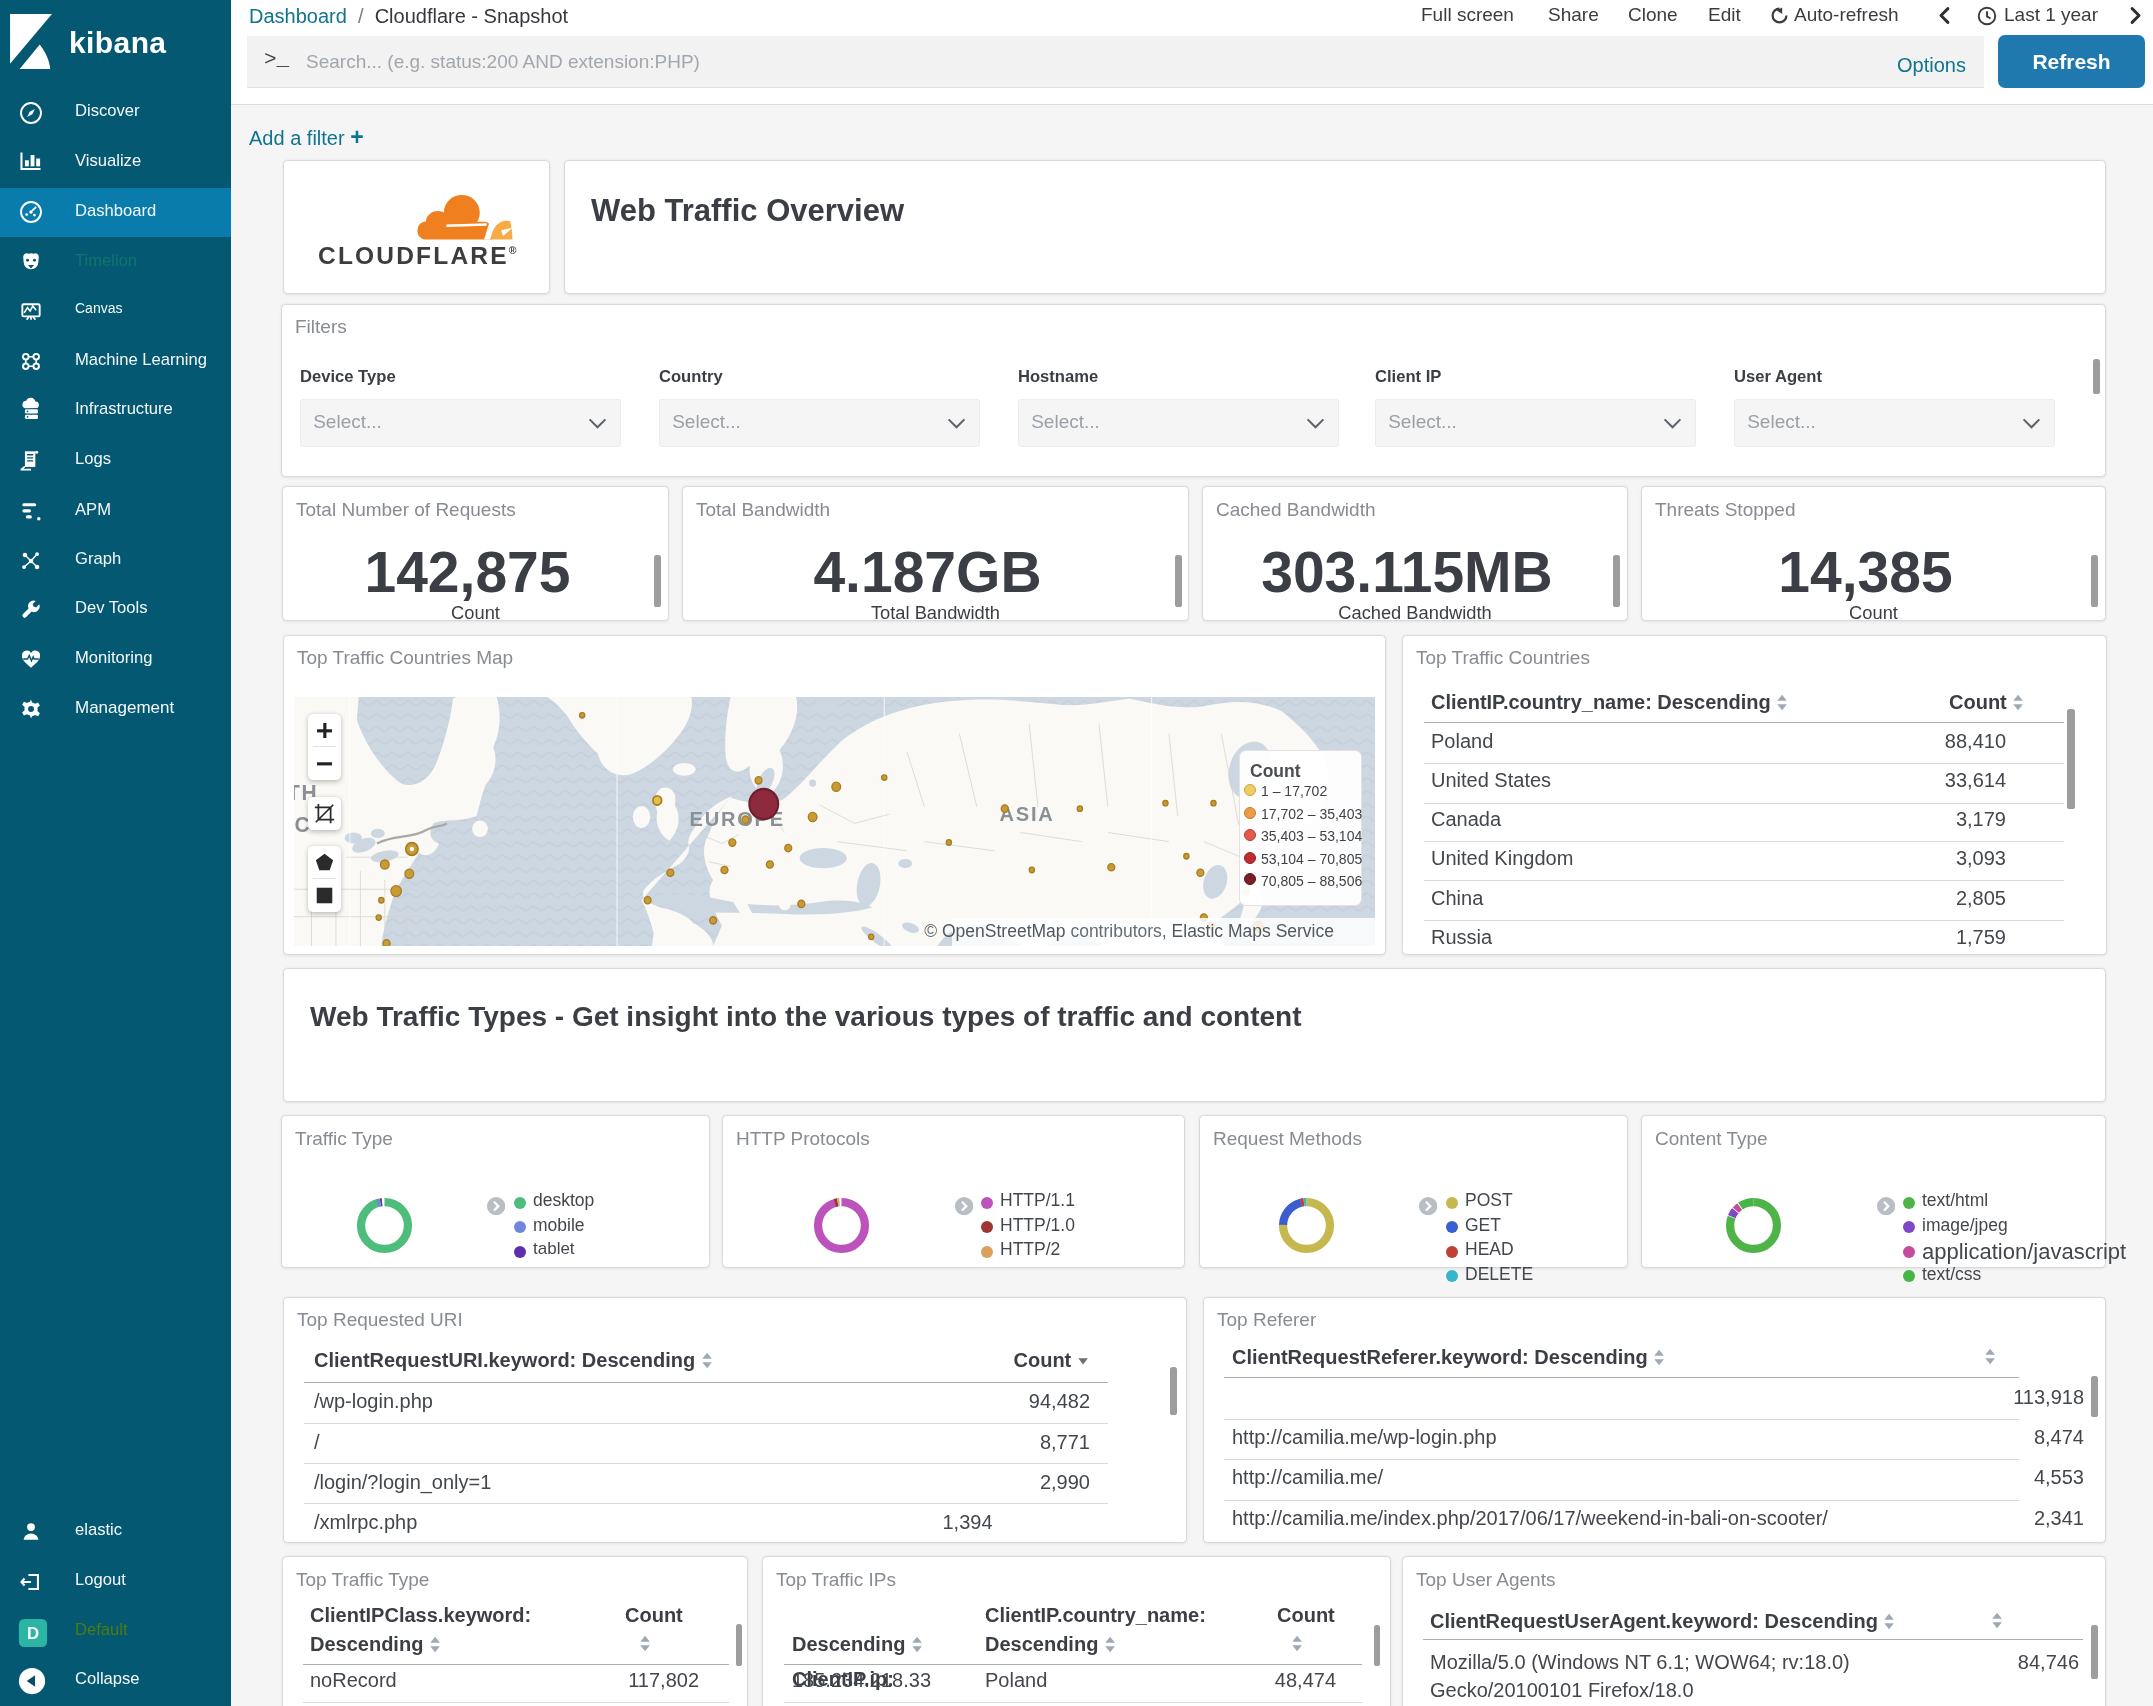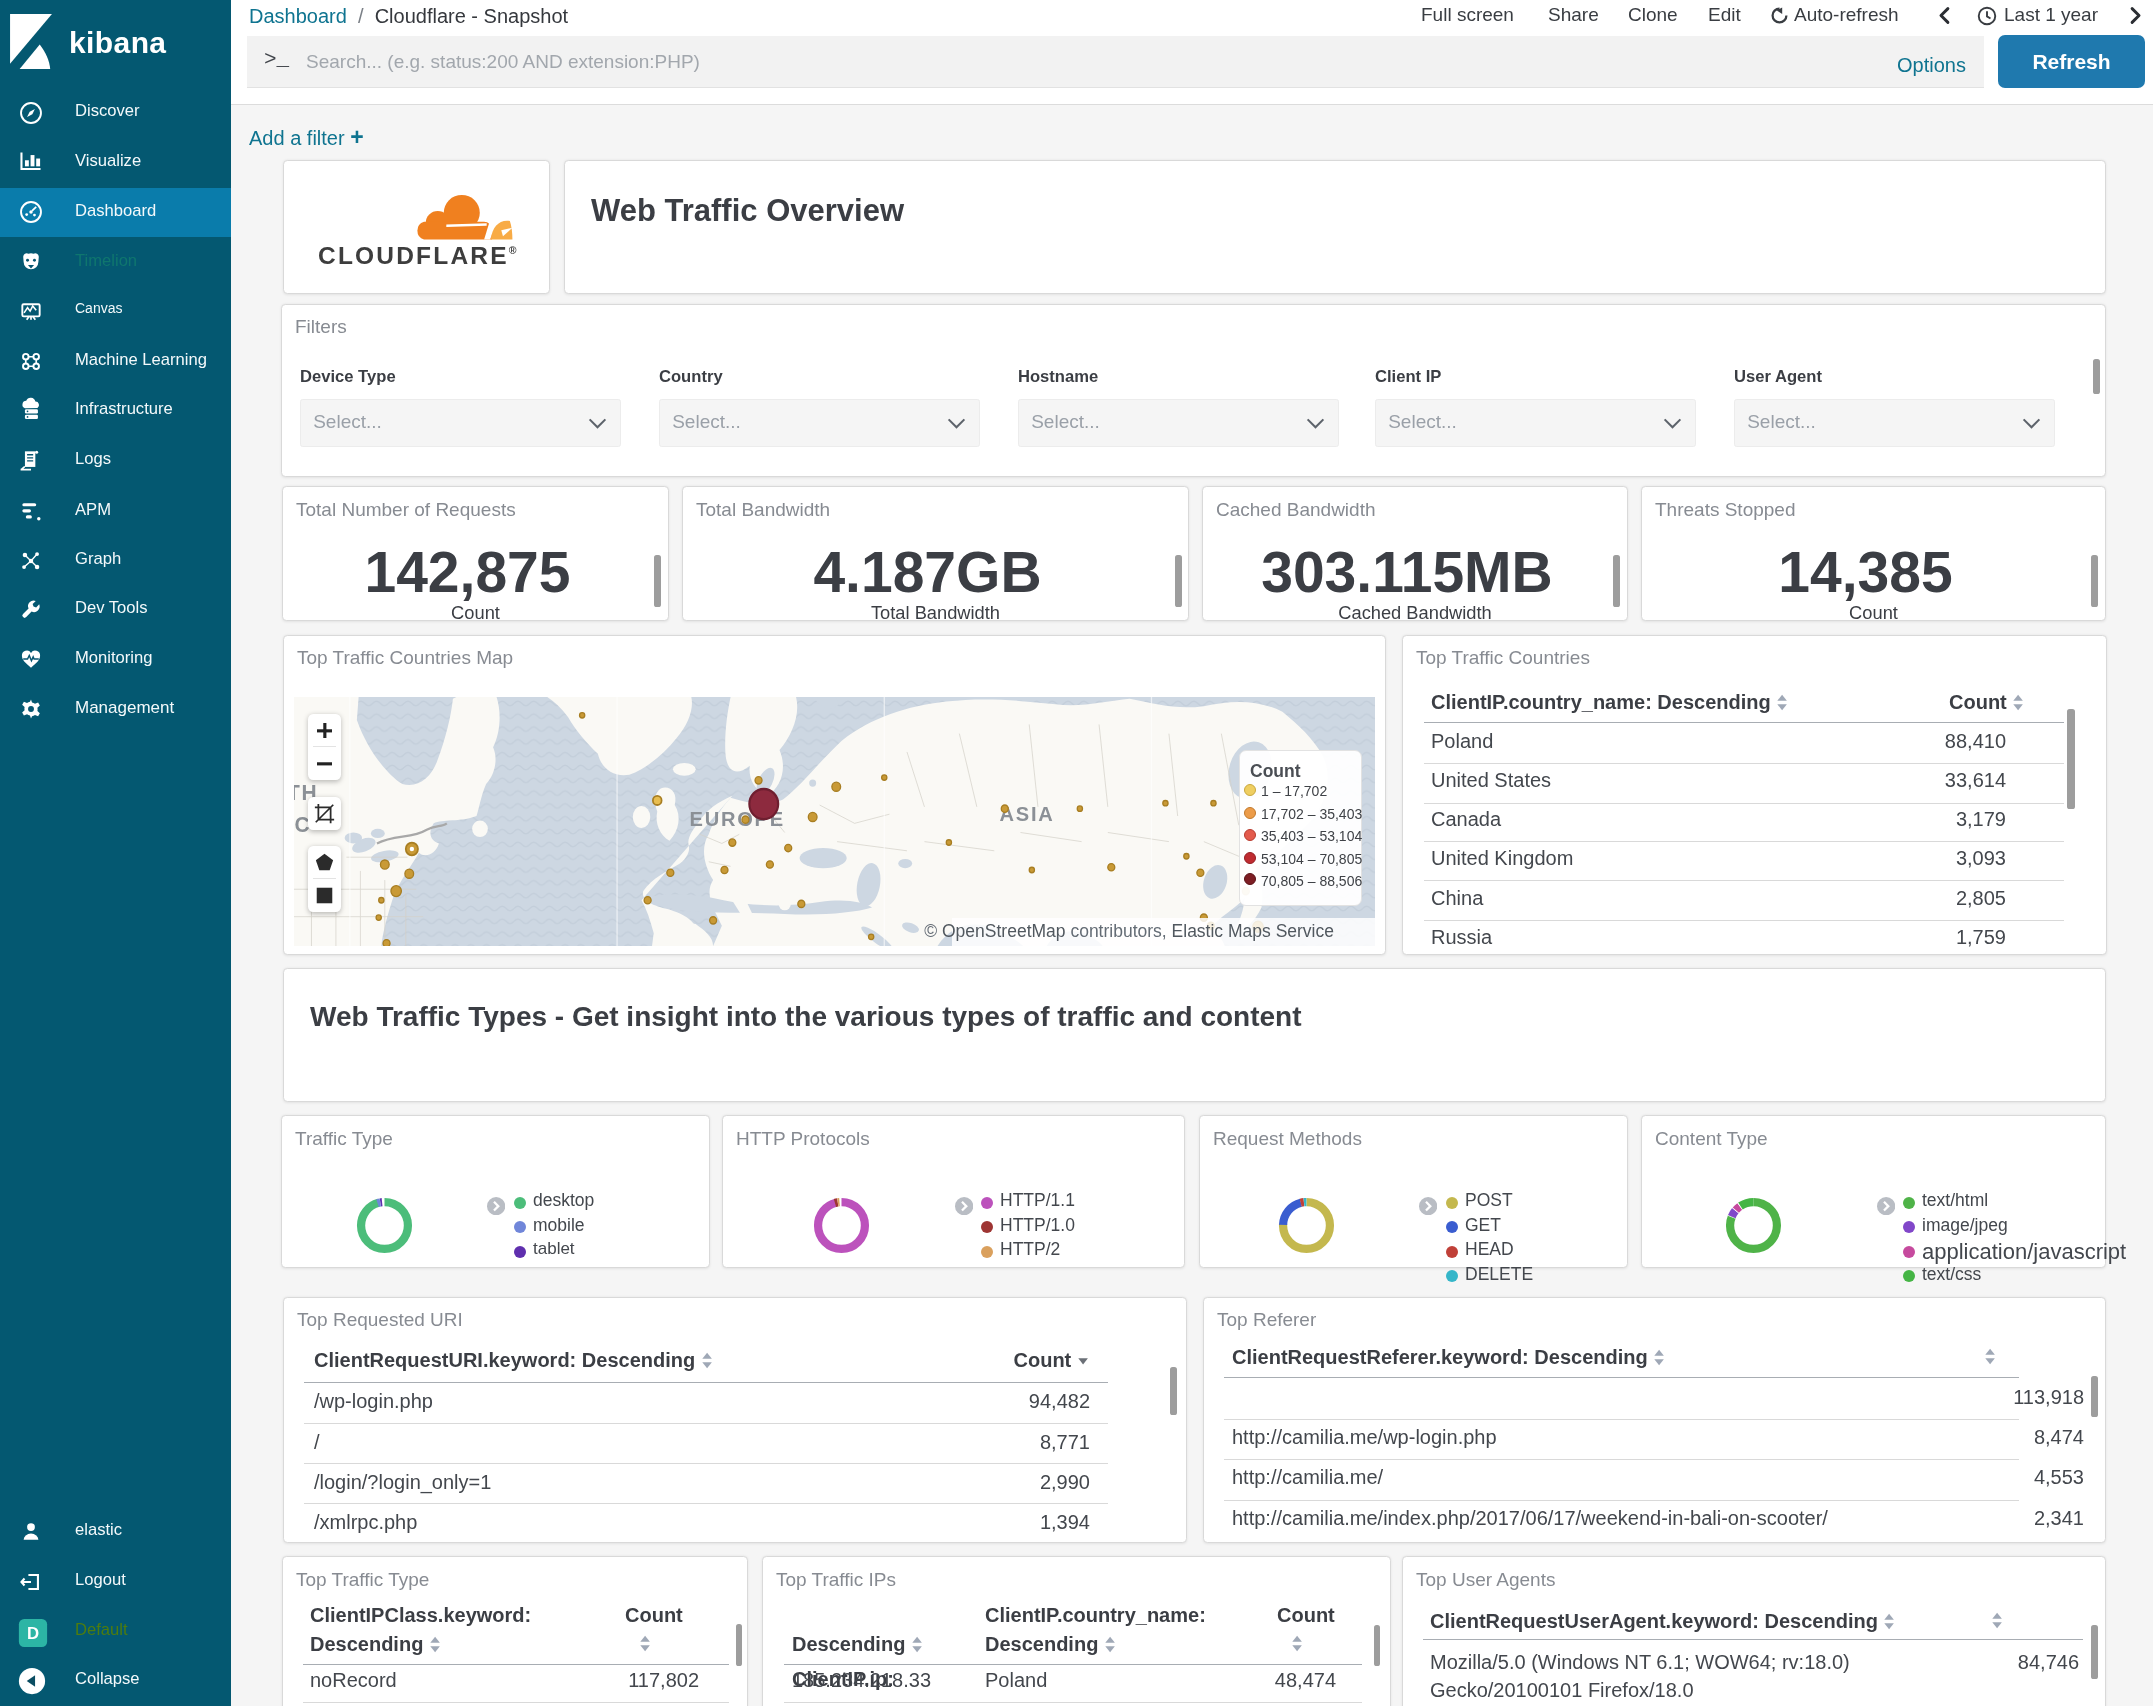--- a/index.html
+++ b/index.html
@@ -494,21 +494,21 @@
 <div class="cell" style="left:314px;top:1390px">/wp-login.php</div>
 <div class="cell" style="left:845px;top:1390px;width:245px;text-align:right">94,482</div>
 <div class="hline" style="left:304px;top:1423px;width:804px"></div>
 <div class="cell" style="left:314px;top:1431px">/</div>
 <div class="cell" style="left:845px;top:1431px;width:245px;text-align:right">8,771</div>
 <div class="hline" style="left:304px;top:1463px;width:804px"></div>
 <div class="cell" style="left:314px;top:1471px">/login/?login_only=1</div>
 <div class="cell" style="left:845px;top:1471px;width:245px;text-align:right">2,990</div>
 <div class="hline" style="left:304px;top:1503px;width:804px"></div>
 <div class="cell" style="left:314px;top:1511px">/xmlrpc.php</div>
-<div class="cell" style="left:845px;top:1511px;width:245px;text-align:right">1,394</div>
+<div class="cell" style="left:845px;top:1511px;width:245px;text-align:center">1,394</div>
 <div class="sb" style="left:1170px;top:1367px;height:48px"></div>
 <div class="p" style="left:1203px;top:1297px;width:903px;height:246px"></div>
 <div class="pt" style="left:1217px;top:1309px">Top Referer</div>
 <div class="abs hd" style="left:1232px;top:1346px">ClientRequestReferer.keyword: Descending <svg class="si" width="12.2" height="21" viewBox="0 0 14 24">
       <path d="M7 3 L12.5 10 H1.5 Z" fill="#9fa8b6"></path>
       <path d="M7 21 L12.5 14 H1.5 Z" fill="#9fa8b6"></path>
     </svg></div>
 <div class="abs" style="left:1984px;top:1346px"><svg class="si" width="12.2" height="21" viewBox="0 0 14 24">
       <path d="M7 3 L12.5 10 H1.5 Z" fill="#9fa8b6"></path>
       <path d="M7 21 L12.5 14 H1.5 Z" fill="#9fa8b6"></path>

